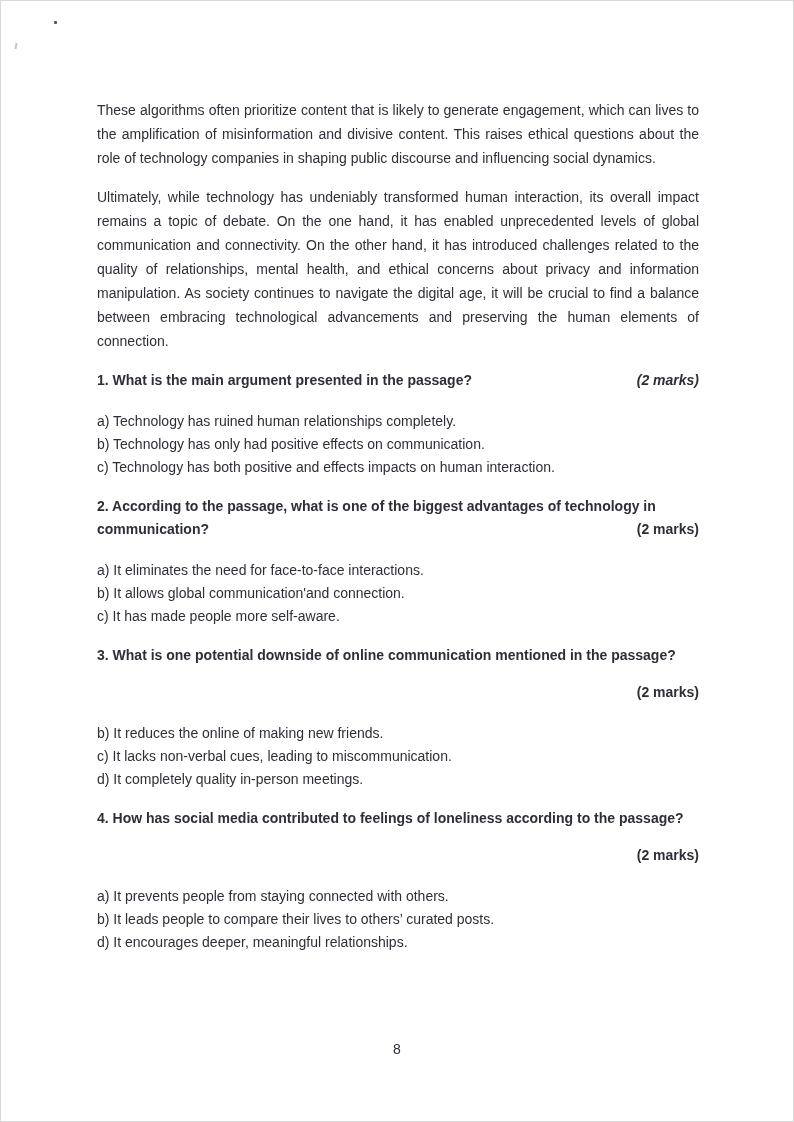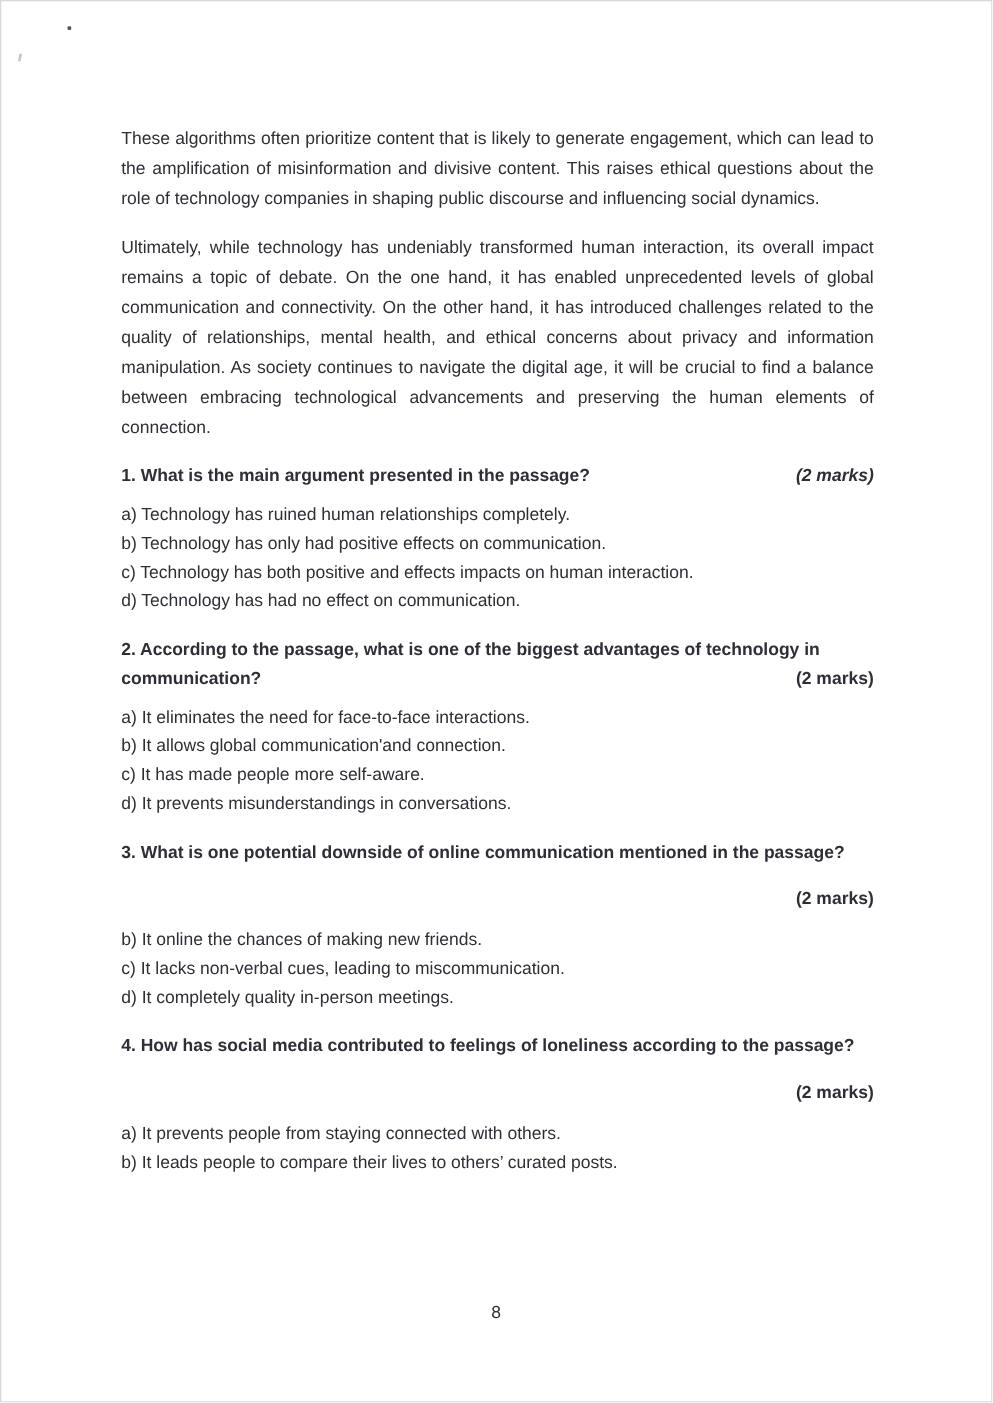--- a/index.html
+++ b/index.html
@@ -67,21 +67,21 @@
     font-style: italic;
   }
   .marks-below {
     font-weight: bold;
     font-size: 14px;
     line-height: 23px;
     text-align: right;
     margin: 14px 0 10px 0;
   }
   .q-options {
-    margin-top: 8px;
+    margin-top: 18px;
   }
   .q-option {
     font-size: 14px;
     line-height: 23px;
   }
   .page-number {
     position: absolute;
     left: 0;
     right: 0;
     top: 1040px;
@@ -92,72 +92,71 @@
 </style>
 </head>
 <body>
 
 <div class="page">
   <span class="artifact-dot"></span>
   <span class="artifact-tick"></span>
 
   <div class="content">
 
-    <p class="body">These algorithms often prioritize content that is likely to generate engagement, which can lead to the amplification of misinformation and divisive content. This raises ethical questions about the role of technology companies in shaping public discourse and influencing social dynamics.</p>
+    <p class="body">These algorithms often prioritize content that is likely to generate engagement, which can lives to the amplification of misinformation and divisive content. This raises ethical questions about the role of technology companies in shaping public discourse and influencing social dynamics.</p>
     <p class="body">Ultimately, while technology has undeniably transformed human interaction, its overall impact remains a topic of debate. On the one hand, it has enabled unprecedented levels of global communication and connectivity. On the other hand, it has introduced challenges related to the quality of relationships, mental health, and ethical concerns about privacy and information manipulation. As society continues to navigate the digital age, it will be crucial to find a balance between embracing technological advancements and preserving the human elements of connection.</p>
 
     <section class="question">
       <div class="q-head">
         <span>1.</span>
         <span>What is the main argument presented in the passage?</span>
         <span class="marks-inline italic">(2 marks)</span>
       </div>
       <div class="q-options">
         <div class="q-option">a) Technology has ruined human relationships completely.</div>
         <div class="q-option">b) Technology has only had positive effects on communication.</div>
         <div class="q-option">c) Technology has both positive and effects impacts on human interaction.</div>
-        <div class="q-option">d) Technology has had no effect on communication.</div>
       </div>
     </section>
 
     <section class="question">
       <div class="q-head">
         <span>2.</span>
         <span>According to the passage, what is one of the biggest advantages of technology in communication?</span>
         <span class="marks-inline">(2 marks)</span>
       </div>
       <div class="q-options">
         <div class="q-option">a) It eliminates the need for face-to-face interactions.</div>
         <div class="q-option">b) It allows global communication'and connection.</div>
         <div class="q-option">c) It has made people more self-aware.</div>
-        <div class="q-option">d) It prevents misunderstandings in conversations.</div>
       </div>
     </section>
 
     <section class="question">
       <div class="q-head">
         <span>3.</span>
         <span>What is one potential downside of online communication mentioned in the passage?</span>
       </div>
       <div class="marks-below">(2 marks)</div>
       <div class="q-options">
-        <div class="q-option">b) It online the chances of making new friends.</div>
+        <div class="q-option">b) It reduces the online of making new friends.</div>
         <div class="q-option">c) It lacks non-verbal cues, leading to miscommunication.</div>
         <div class="q-option">d) It completely quality in-person meetings.</div>
       </div>
     </section>
 
     <section class="question">
       <div class="q-head">
         <span>4.</span>
         <span>How has social media contributed to feelings of loneliness according to the passage?</span>
       </div>
       <div class="marks-below">(2 marks)</div>
       <div class="q-options">
         <div class="q-option">a) It prevents people from staying connected with others.</div>
         <div class="q-option">b) It leads people to compare their lives to others’ curated posts.</div>
+        <div class="q-option">d) It encourages deeper, meaningful relationships.</div>
       </div>
     </section>
 
   </div>
 
   <div class="page-number">8</div>
 </div>
 
 </body></html>

